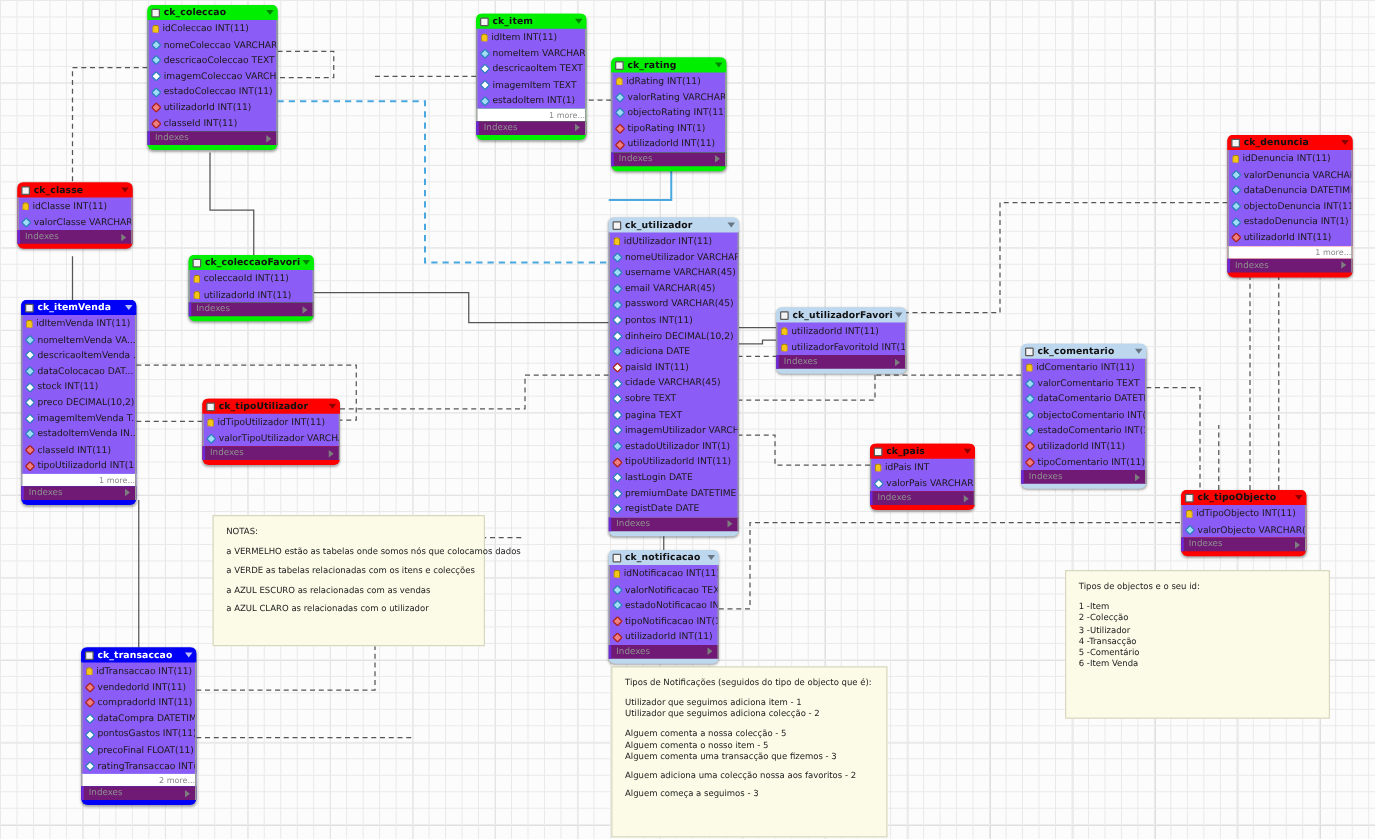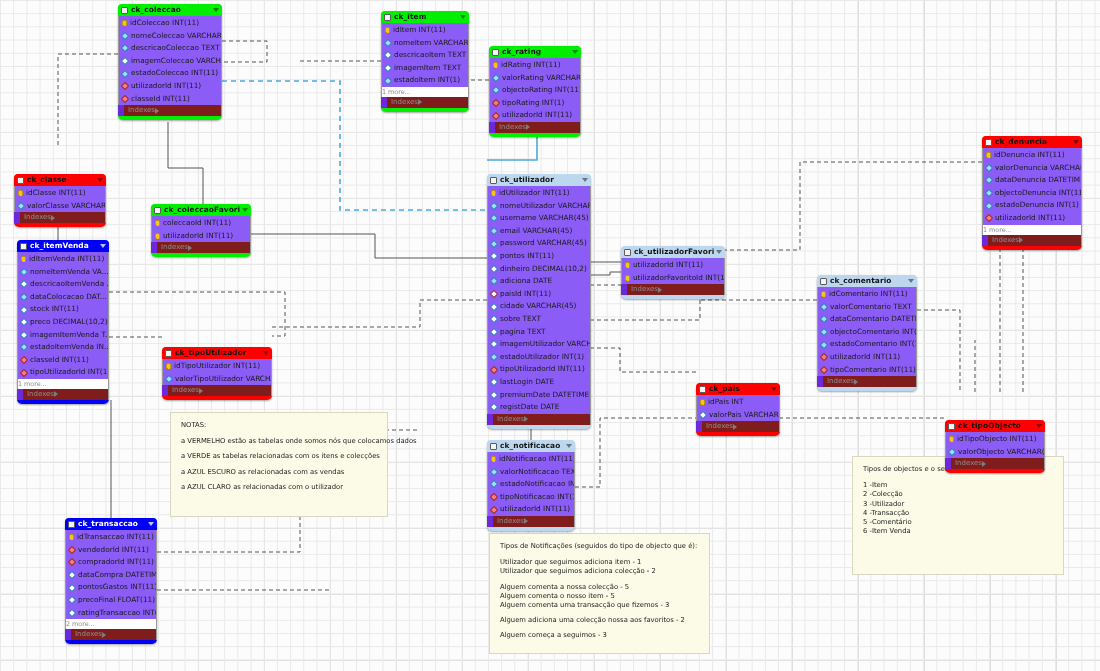--- a/index.html
+++ b/index.html
@@ -76,38 +76,38 @@
   }
   .b-dia{
     width:6px;height:6px;transform:rotate(45deg);
     border:1px solid #2f7fbf;box-sizing:border-box;border-radius:1px;
   }
   .b-dia.filled{background:#9fdcf5;}
   .b-dia.hollow{background:#fff;}
   .b-dia.red{border-color:#a22;background:#f08080;}
   .b-dia.redh{border-color:#a22;background:#fff;}
   .more{
-    text-align:left;color:#888;font-size:6.4px;height:10px;line-height:10px;
+    text-align:right;color:#888;font-size:6.4px;height:10px;line-height:10px;
     background:#fff;border-left:1px solid #9a9a9a;border-right:1px solid #9a9a9a;
   }
   .idx{
-    display:flex;align-items:center;
+    display:flex;align-items:center;justify-content:space-between;
     height:11px;line-height:11px;padding:0 4px;
-    background:#7f1d1d;color:#8e8e8e;font-size:7px;
-    border-left:6px solid #6d28d9;border-right:1px solid #9a9a9a;
+    background:#701a75;color:#8e8e8e;font-size:7px;
+    border-left:2px solid #6d28d9;border-right:1px solid #9a9a9a;
   }
   .idx .tri{
     width:0;height:0;border-top:3px solid transparent;border-bottom:3px solid transparent;
     border-left:4px solid #7d7d7d;
   }
   
   .c-green .hdr{background:#00ef00;}
   .c-green{background:#00ef00;}
   .c-red .hdr{background:#fe0000;}
-  .c-red{background:#fe0000;margin-top:28px;}
+  .c-red{background:#fe0000;}
   .c-blue .hdr{background:#0000f6;}
   .c-blue{background:#0000f6;}
   .c-blue .hdr .tname{color:#fff;}
   .c-blue .hdr .caret{border-top-color:rgba(255,255,255,.75);}
   .c-ltblue .hdr{background:#bdd7ee;justify-content:center;}
   .c-ltblue{background:#bdd7ee;}
 
   
   .note{
     position:absolute;
@@ -712,21 +712,21 @@
     <div class="note" style="left: 170px; top: 412px; width: 218px; height: 105px;">
       <div class="t">NOTAS:</div>
       <div class="l">a VERMELHO estão as tabelas onde somos nós que colocamos dados</div>
       <div class="sp"></div>
       <div class="l">a VERDE as tabelas relacionadas com os itens e colecções</div>
       <div class="sp"></div>
       <div class="l">a AZUL ESCURO as relacionadas com as vendas</div>
       <div class="sp"></div>
       <div class="l">a AZUL CLARO as relacionadas com o utilizador</div>
     </div>
-    <div class="note" style="left: 489px; top: 533px; width: 221px; height: 121px;">
+    <div class="note" style="left: 489px; top: 533px; width: 221px; height: 137px;">
       <div class="t">Tipos de Notificações (seguidos do tipo de objecto que é):</div>
       <div class="l">Utilizador que seguimos adiciona item - 1</div>
       <div class="l">Utilizador que seguimos adiciona colecção - 2</div>
       <div class="sp"></div>
       <div class="l">Alguem comenta a nossa colecção - 5</div>
       <div class="l">Alguem comenta o nosso item  - 5</div>
       <div class="l">Alguem comenta uma transacção que fizemos - 3</div>
       <div class="sp"></div>
       <div class="l">Alguem adiciona uma colecção nossa aos favoritos - 2</div>
       <div class="sp"></div>

